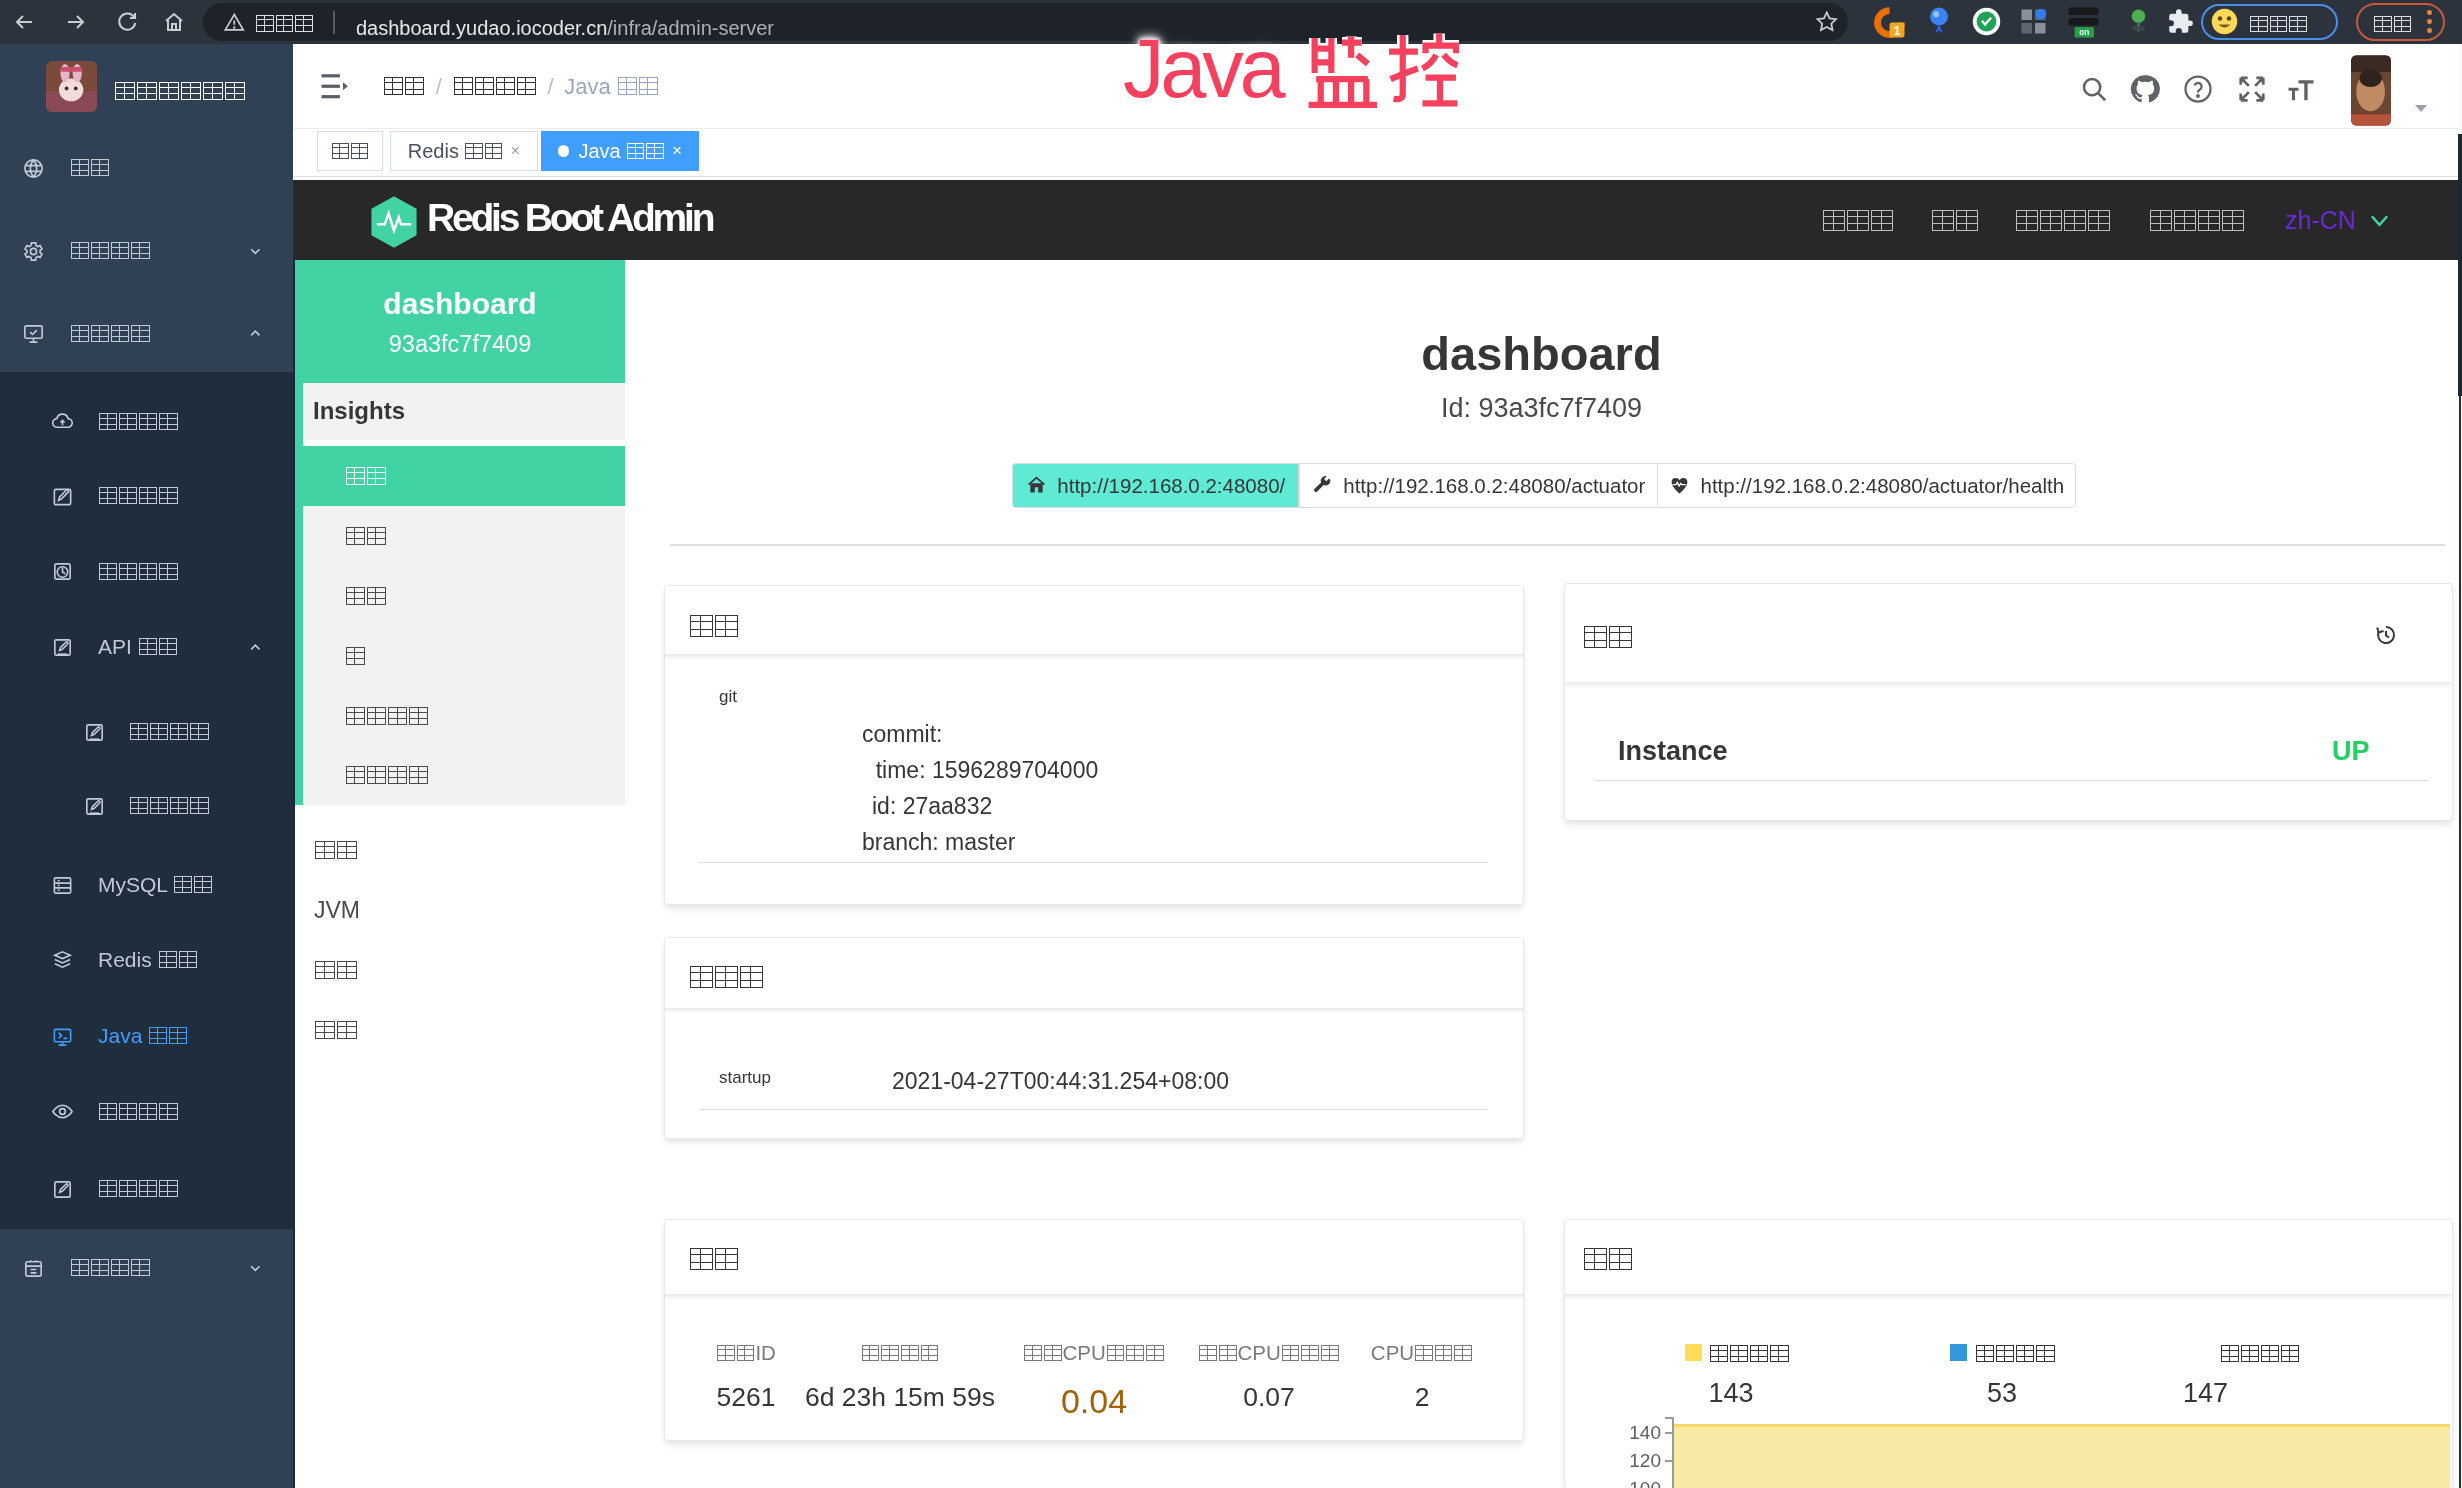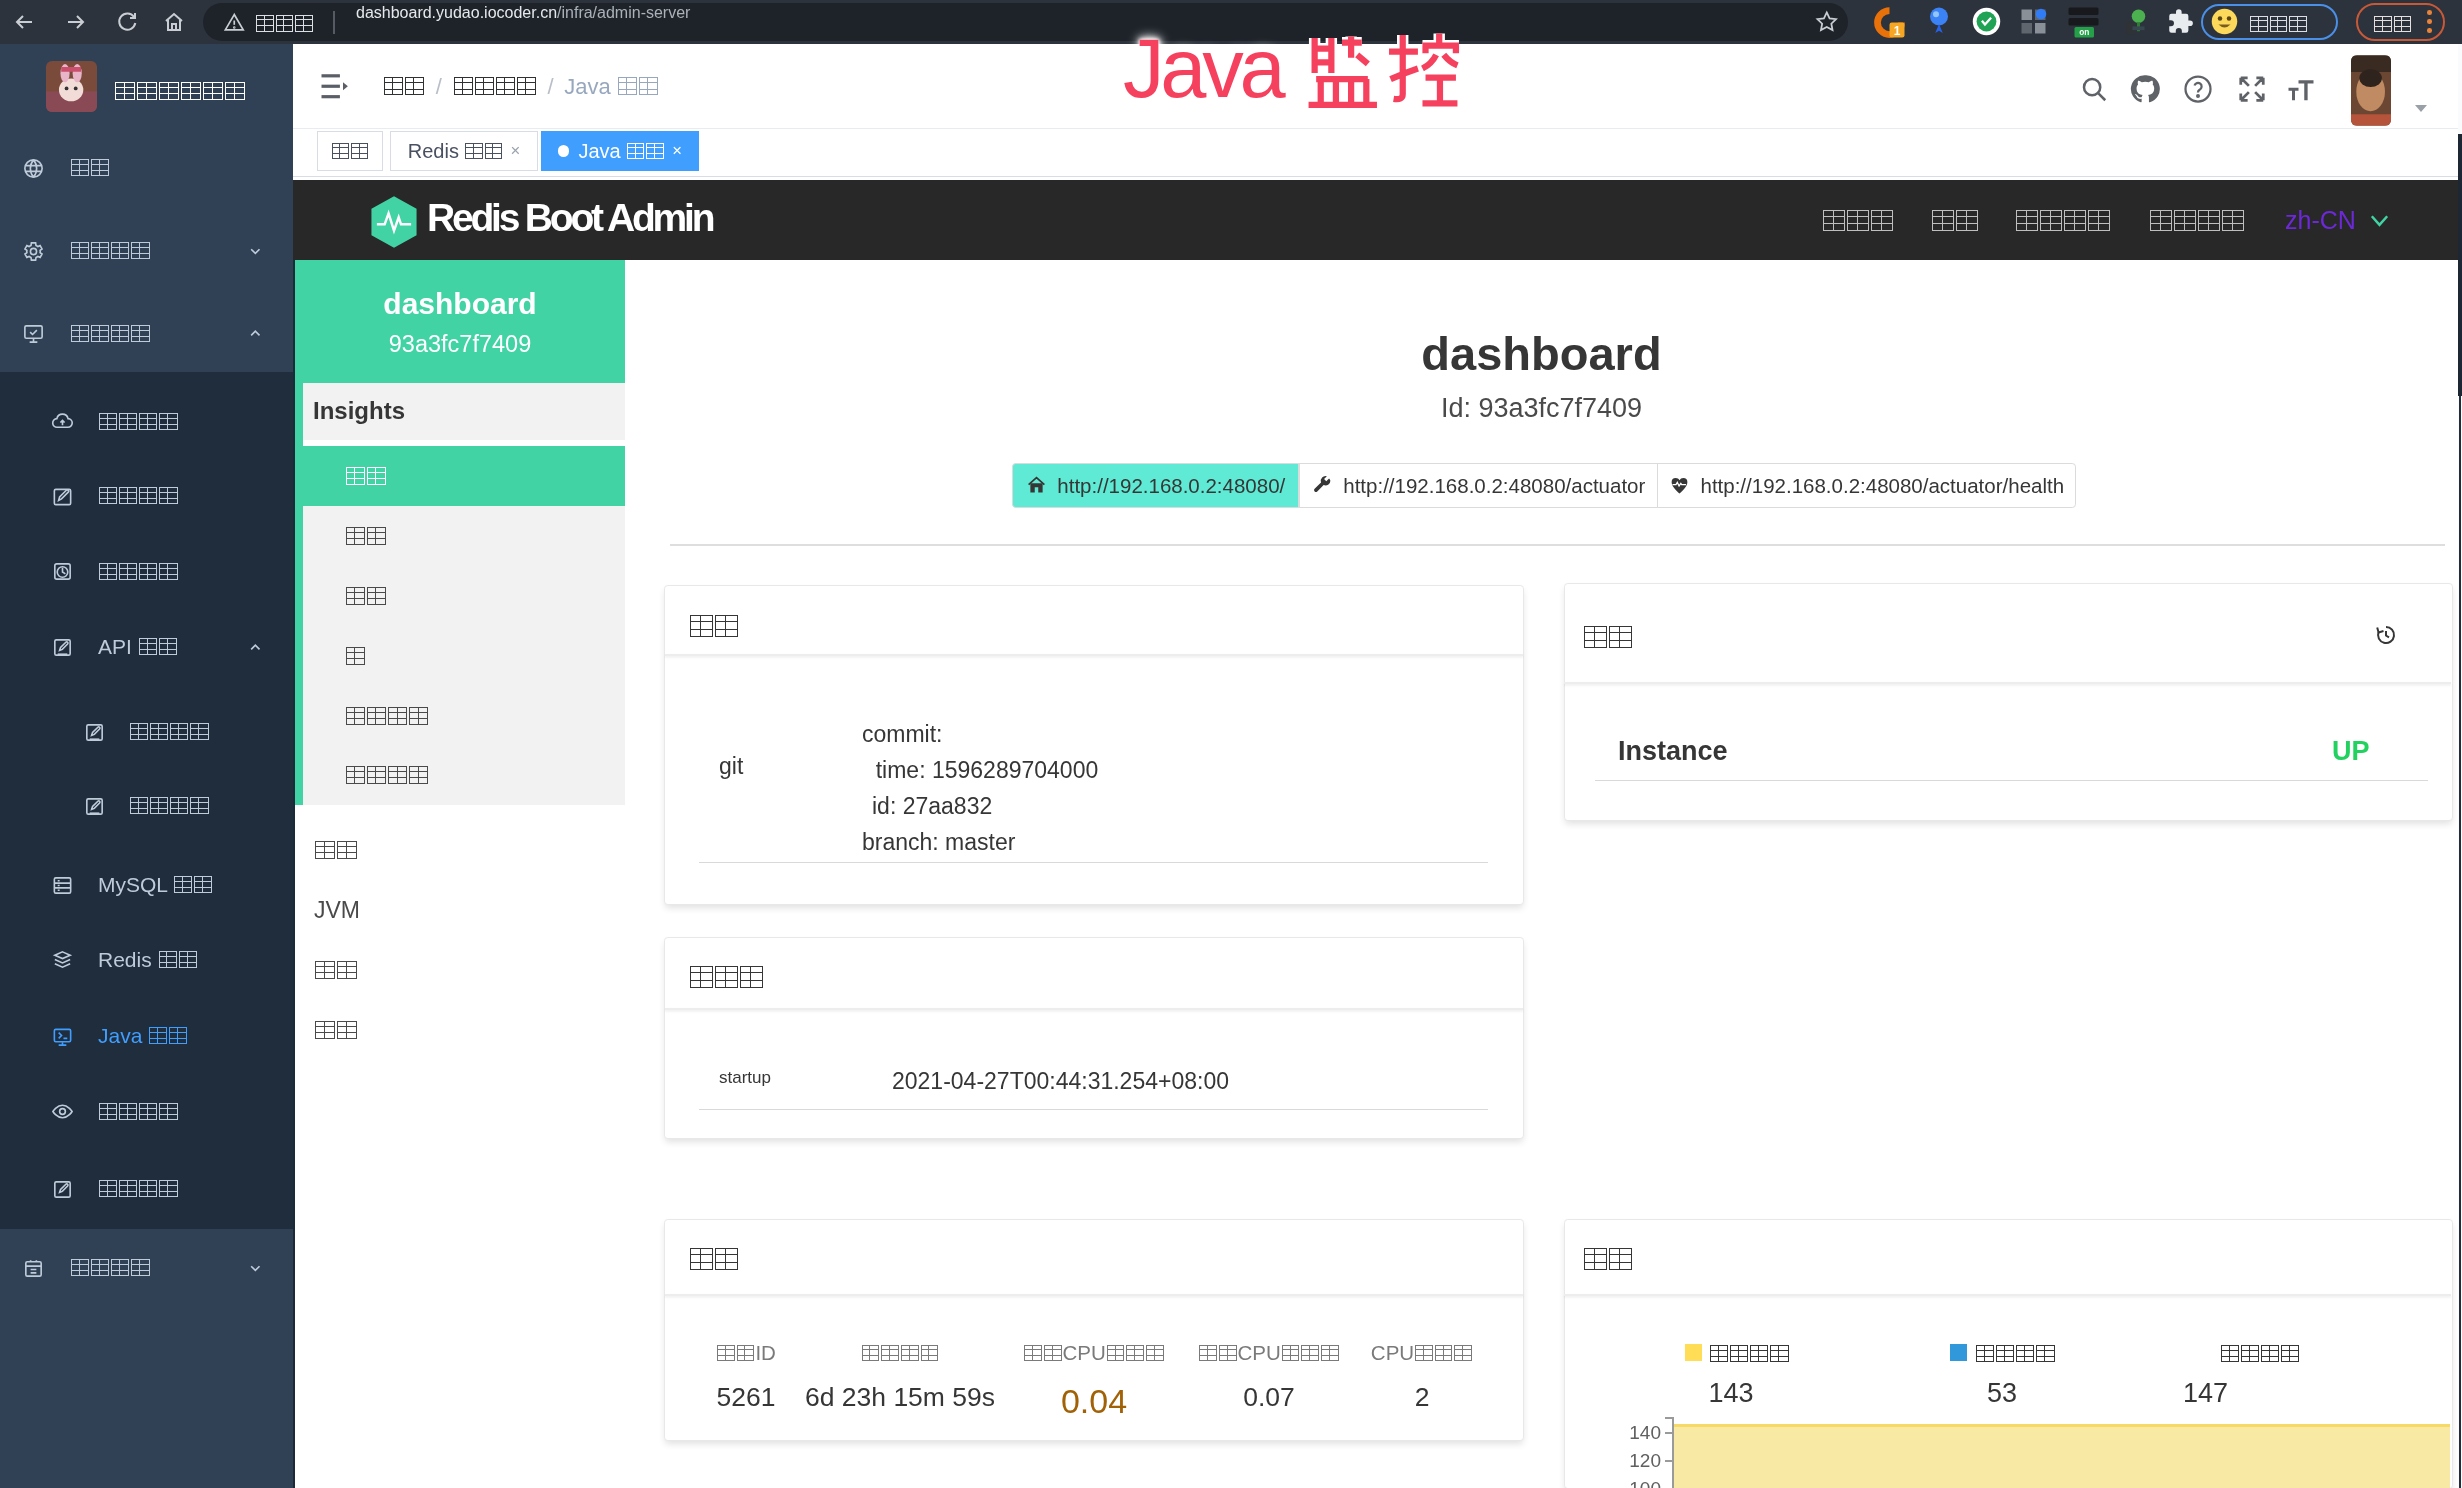--- a/index.html
+++ b/index.html
@@ -33,21 +33,21 @@
   </svg>
 
 <div class="abs" style="left:203px;top:3px;width:1645px;height:38px;border-radius:19px;background:#1e232a"></div>
 <svg class="abs" style="left:224px;top:12px" width="20.5" height="20.5" viewBox="0 0 24 24" fill="none" stroke="#c9ced4" stroke-width="2">
     <path d="M12 3L1.5 21h21z"></path>
     <path d="M12 10v5"></path>
     <circle cx="12" cy="18.2" r="0.5" fill="#c9ced4"></circle>
   </svg>
 <div class="abs" style="left:255px;top:11.4px;font-size:20.5px;color:#dbdfe4"><i class="c"></i><i class="c"></i><i class="c"></i></div>
 <div class="abs" style="left:333px;top:10.6px;width:1.5px;height:23px;background:#555b63"></div>
-<div class="abs" style="left:356px;top:4px;font-size:16px;color:#e6e9ec">dashboard.yudao.iocoder.cn<span style="color:#abb1b8">/infra/admin-server</span></div>
+<div class="abs" style="left:356px;top:17px;font-size:20px;color:#e6e9ec">dashboard.yudao.iocoder.cn<span style="color:#abb1b8">/infra/admin-server</span></div>
 <svg class="abs" style="left:1815px;top:10px" width="23.5" height="23.5" viewBox="0 0 24 24" fill="none" stroke="#c9ced4" stroke-width="1.8">
     <path d="M12 2.5l2.9 6 6.6.9-4.8 4.6 1.2 6.5-5.9-3.1-5.9 3.1 1.2-6.5L2.5 9.4l6.6-.9z"></path>
   </svg>
 
 <svg class="abs" style="left:1873px;top:6px" width="33" height="33" viewBox="0 0 44 44">
  <path d="M22 6a16 16 0 1 0 16 16" fill="none" stroke="#e8710a" stroke-width="9"></path>
  <rect x="22" y="22" width="20" height="20" rx="3" fill="#f5a623"></rect>
     <text x="32" y="38" font-size="16" fill="#fff" text-anchor="middle" font-weight="bold">1</text>
 </svg>
 <svg class="abs" style="left:1926px;top:6px" width="26" height="30" viewBox="0 0 34 40">
@@ -316,21 +316,21 @@
       <path d="M21 6.5a5.5 5.5 0 0 1-7.7 5L6 18.8a2.1 2.1 0 0 1-3-3l7.3-7.3A5.5 5.5 0 0 1 17 1.5l-3.2 3.2 2.5 2.5L19.5 4a5.5 5.5 0 0 1 1.5 2.5z" fill="#363636"></path>
     </svg>http://192.168.0.2:48080/actuator</div>
 <div style="height:45px;border:0.8px solid #dbdbdb;background:#fff;font-size:20.5px;color:#363636;display:flex;align-items:center;justify-content:center;position:absolute;top:463px;left:1657px;width:419px;border-radius:0 3.8px 3.8px 0"><svg width="21" height="21" viewBox="0 0 24 24" style="margin-right:10.6px">
       <path d="M12 21S3 14 3 8.2A4.7 4.7 0 0 1 7.7 3.5c1.9 0 3.4 1 4.3 2.6a4.9 4.9 0 0 1 4.3-2.6A4.7 4.7 0 0 1 21 8.2C21 14 12 21 12 21z" fill="#363636"></path>
       <path d="M4 11h4l1.5-2.5 2 4 2-3 1 1.5h5" stroke="#fff" stroke-width="1.5" fill="none"></path>
     </svg>http://192.168.0.2:48080/actuator/health</div>
 <div class="abs" style="left:670px;top:544px;width:1775px;height:1.5px;background:#dedede"></div>
 <div style="position:absolute;background:#fff;border:0.8px solid #e8e8e8;border-radius:3.8px;box-shadow:0 3.8px 7.6px -1.5px rgba(10,10,10,.12);left:664px;top:585px;width:860px;height:320px"></div>
 <div style="font-weight:bold;color:#363636;font-size:26px;position:absolute;left:689px;top:611px"><i class="c"></i><i class="c"></i></div>
 <div class="abs" style="left:665px;top:654px;width:858px;height:1.5px;background:#ededed;box-shadow:0 1.5px 2.3px rgba(10,10,10,.08)"></div>
-<div class="abs" style="left:719px;top:753px;font-size:23px;color:#363636">git</div>
+<div class="abs" style="left:719px;top:687px;font-size:17px;color:#363636">git</div>
 <div class="abs" style="left:862px;top:716px;font-size:23px;color:#363636;line-height:36px">commit:<br><span style="margin-left:13.7px">time: 1596289704000</span><br><span style="margin-left:10px">id: 27aa832</span><br>branch: master</div>
 <div class="abs" style="left:699px;top:862px;width:789px;height:0.8px;background:#d9d9d9"></div>
 <div style="position:absolute;background:#fff;border:0.8px solid #e8e8e8;border-radius:3.8px;box-shadow:0 3.8px 7.6px -1.5px rgba(10,10,10,.12);left:1564px;top:583px;width:889px;height:238px"></div>
 <div style="font-weight:bold;color:#363636;font-size:26px;position:absolute;left:1583px;top:622px"><i class="c"></i><i class="c"></i></div>
 <svg class="abs" style="left:2374px;top:623px" width="24" height="24" viewBox="0 0 24 24" fill="none" stroke="#363636" stroke-width="2">
     <path d="M12 4a8 8 0 1 1-7.4 5"></path>
     <path d="M3.2 4.5l1.4 4.9 4.9-1.4"></path>
     <path d="M12 8v4.5l3 1.8"></path>
   </svg>
 <div class="abs" style="left:1564px;top:682px;width:887px;height:1.5px;background:#ededed;box-shadow:0 1.5px 2.3px rgba(10,10,10,.08)"></div>

